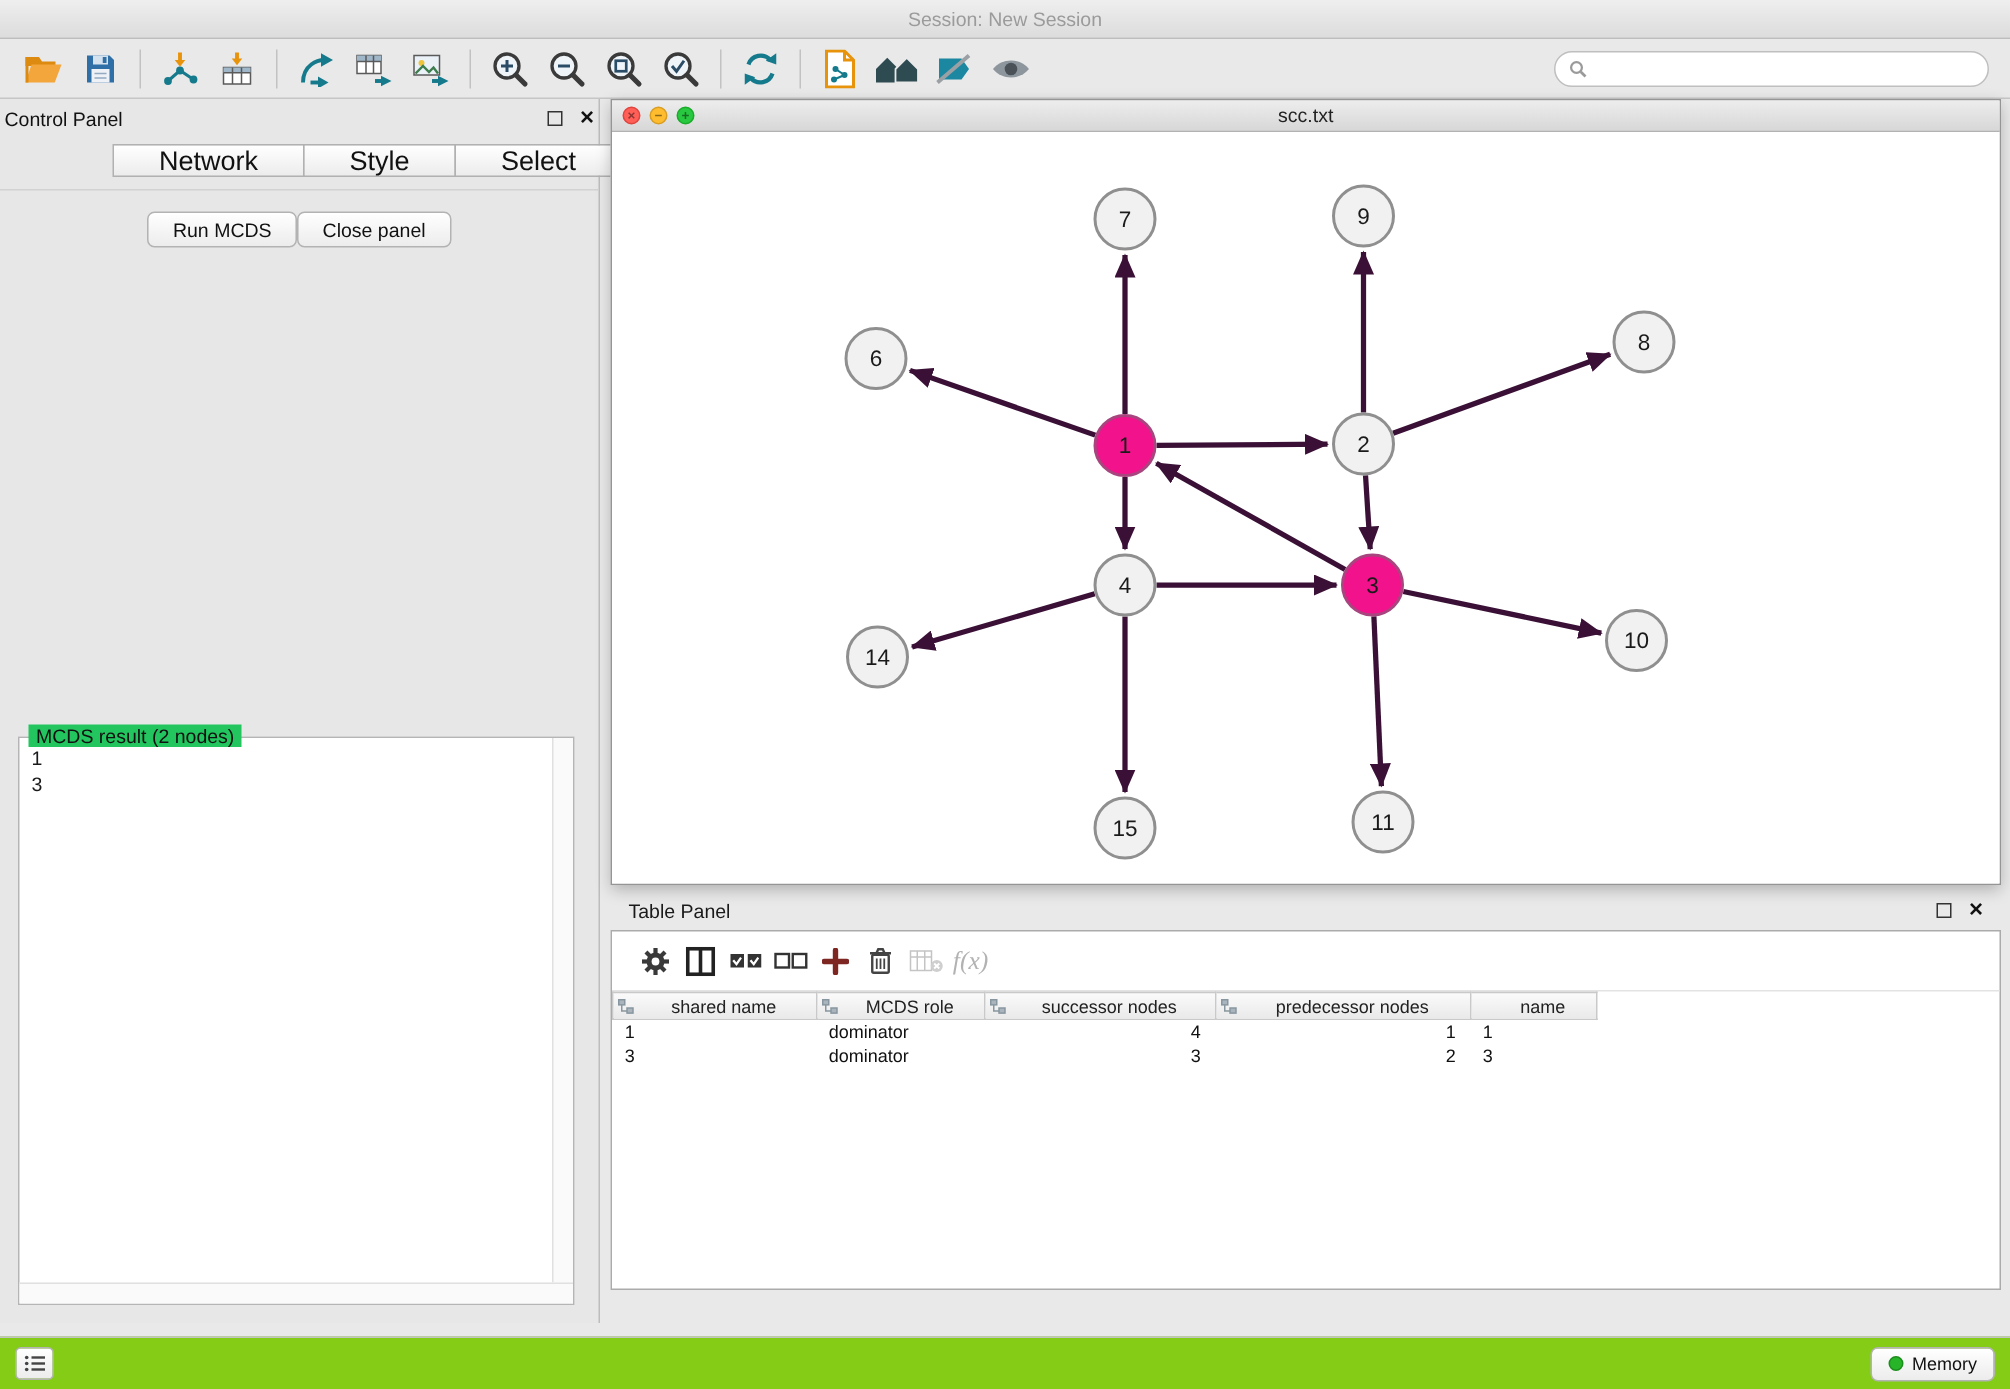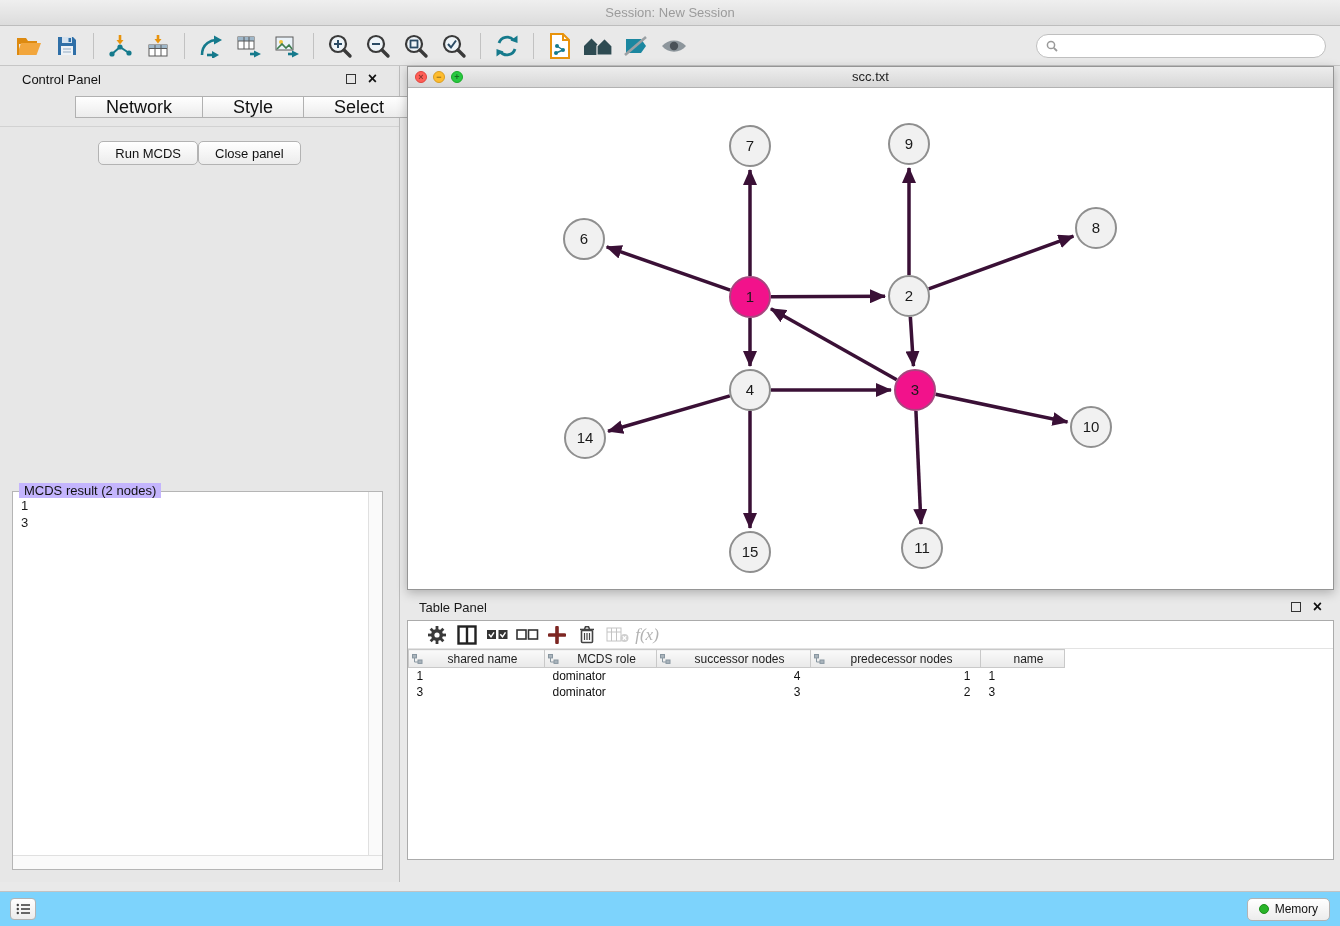--- a/index.html
+++ b/index.html
@@ -16,42 +16,42 @@
     border-bottom:1px solid #c6c6c6; background:#e9e9e9; }
   .tb-btn { width:38px; height:32px; display:flex; align-items:center; justify-content:center; }
   .tb-sep { width:1px; height:26px; background:#c2c2c2; margin:0 7px; }
   .search { margin-left:auto; margin-right:4px; width:290px; height:24px;
     border:1px solid #bfbfbf; border-radius:12px; background:#fff;
     display:flex; align-items:center; gap:5px; padding:0 9px; font-size:13px; color:#999; }
 
   
   .control-panel { position:absolute; left:0; top:66px; width:400px; height:816px;
     background:#e7e7e7; border-right:1px solid #bdbdbd; }
-  .cp-header { height:26px; display:flex; align-items:center; padding:0 22px;
+  .cp-header { height:26px; display:flex; align-items:center; padding:0 3px;
     font-size:13px; color:#111; }
   .cp-header .sp { flex:1; }
   .winbox { width:10px; height:10px; border:1.5px solid #333; margin-right:12px; }
   .winx { font-size:16px; font-weight:bold; color:#111; line-height:10px; }
   .cp-tabs { display:flex; padding-left:76px; margin-top:4px; }
   .tab { height:22px; line-height:20px; padding:0 30px; border:1px solid #b1b1b1;
     background:linear-gradient(#ffffff,#ececec); font-size:18px; margin-left:-1px; color:#111; }
   .tab.active { background:#d9d9d9; color:#0c4a6e; }
   .cp-body { margin-top:8px; padding-top:14px; border-top:1px solid #d2d2d2; text-align:center; }
   .opt-label { font-size:13px; margin-bottom:10px; }
   .dropdown { width:312px; height:24px; margin:0 auto 14px; border:1px solid #b3b3b3;
     border-radius:5px; background:linear-gradient(#ffffff,#f3f3f3);
     display:flex; align-items:center; padding:0 4px 0 9px; font-size:13px; text-align:left; }
   .dropdown .dd-sp { flex:1; }
   .btn-row { display:flex; justify-content:center; }
   .btn { height:24px; padding:0 16px; border:1px solid #b3b3b3; border-radius:5px;
     background:linear-gradient(#ffffff,#ececec); font-size:13px; color:#111;
     display:inline-flex; align-items:center; }
   .groupbox { position:absolute; left:12px; right:16px; top:425px; bottom:12px;
     border:1px solid #b5b5b5; background:#fff; }
-  .gb-title { position:absolute; top:-9px; left:6px; background:#c4b5fd;
+  .gb-title { position:absolute; top:-9px; left:6px; background:#22c55e;
     padding:0 5px; font-size:13px; color:#111; }
   .gb-scroll { position:absolute; top:0; right:0; bottom:14px; width:14px;
     border-left:1px solid #e0e0e0; background:#fafafa; }
   .gb-hscroll { position:absolute; left:0; right:0; bottom:0; height:14px;
     border-top:1px solid #e0e0e0; background:#fafafa; }
   .gb-lines { padding:5px 8px; text-align:left; font-size:13px; line-height:17px; }
 
   
   .net-window { position:absolute; left:407px; top:66px; width:927px; height:524px;
     background:#fff; border:1px solid #959595; box-shadow:0 3px 10px rgba(0,0,0,.25); }
@@ -65,40 +65,40 @@
   .l-yel { background:#febc2e; border:1px solid #d89e24; }
   .l-grn { background:#28c840; border:1px solid #1aab29; }
   .net-canvas { position:absolute; left:0; top:21px; right:0; bottom:0; background:#fff; }
 
   
   .table-panel { position:absolute; left:407px; top:596px; width:927px; height:292px; }
   .tp-header { height:22px; display:flex; align-items:center; padding:0 12px; font-size:13px; }
   .tp-header .sp { flex:1; }
   .tp-body { position:absolute; top:24px; left:0; right:0; bottom:28px;
     background:#fff; border:1px solid #ababab; }
-  .tp-toolbar { height:28px; display:flex; align-items:center; padding:0 14px;
+  .tp-toolbar { height:40px; display:flex; align-items:center; padding:0 14px;
     border-bottom:1px solid #e3e3e3; }
   .tp-tool { width:30px; height:28px; display:flex; align-items:center; justify-content:center; }
   table.nodes { border-collapse:collapse; font-size:12px; table-layout:fixed; }
   table.nodes th { position:relative; border:1px solid #c9c9c9;
     background:linear-gradient(#fafafa,#e9e9e9); font-weight:normal; height:18px;
     text-align:center; padding:0 4px 0 16px; font-size:12px; color:#222;margin-top:36px; }
   table.nodes td { height:16px; padding:0 8px; color:#111; }
   table.nodes td.num { text-align:right; padding-right:10px; }
   .hico { position:absolute; left:3px; top:4px; }
   .tp-tabs { position:absolute; left:0; right:0; bottom:0; height:24px;
     display:flex; justify-content:center; align-items:center; }
   .tbl-tab { height:22px; line-height:20px; padding:0 12px; border:1px solid #b1b1b1;
     background:linear-gradient(#ffffff,#ececec); font-size:13px; font-weight:bold;
     margin-left:-1px; color:#111; }
   .tbl-tab.active { background:#dadada; color:#a0a0a0; }
 
   
   .statusbar { position:absolute; left:0; right:0; bottom:0; height:35px;
-    border-top:1px solid #c2c2c2; background:#7dd3fc;
+    border-top:1px solid #c2c2c2; background:#84cc16;
     display:flex; align-items:center; padding:0 10px; }
   .list-btn { width:26px; height:22px; border:1px solid #b3b3b3; border-radius:4px;
     background:linear-gradient(#fff,#ececec); display:flex; align-items:center; justify-content:center; }
   .mem-btn { margin-left:auto; height:23px; border:1px solid #b3b3b3; border-radius:5px;
     background:linear-gradient(#fff,#ececec); display:flex; align-items:center;
     gap:6px; padding:0 11px; font-size:12px; color:#111; }
   .mem-dot { width:10px; height:10px; border-radius:50%; background:#28b428;
     border:1px solid #1c8e1c; }
   .fx { font-family:"Liberation Serif",serif; font-style:italic;
     color:#b2b2b2; font-size:17px; }

